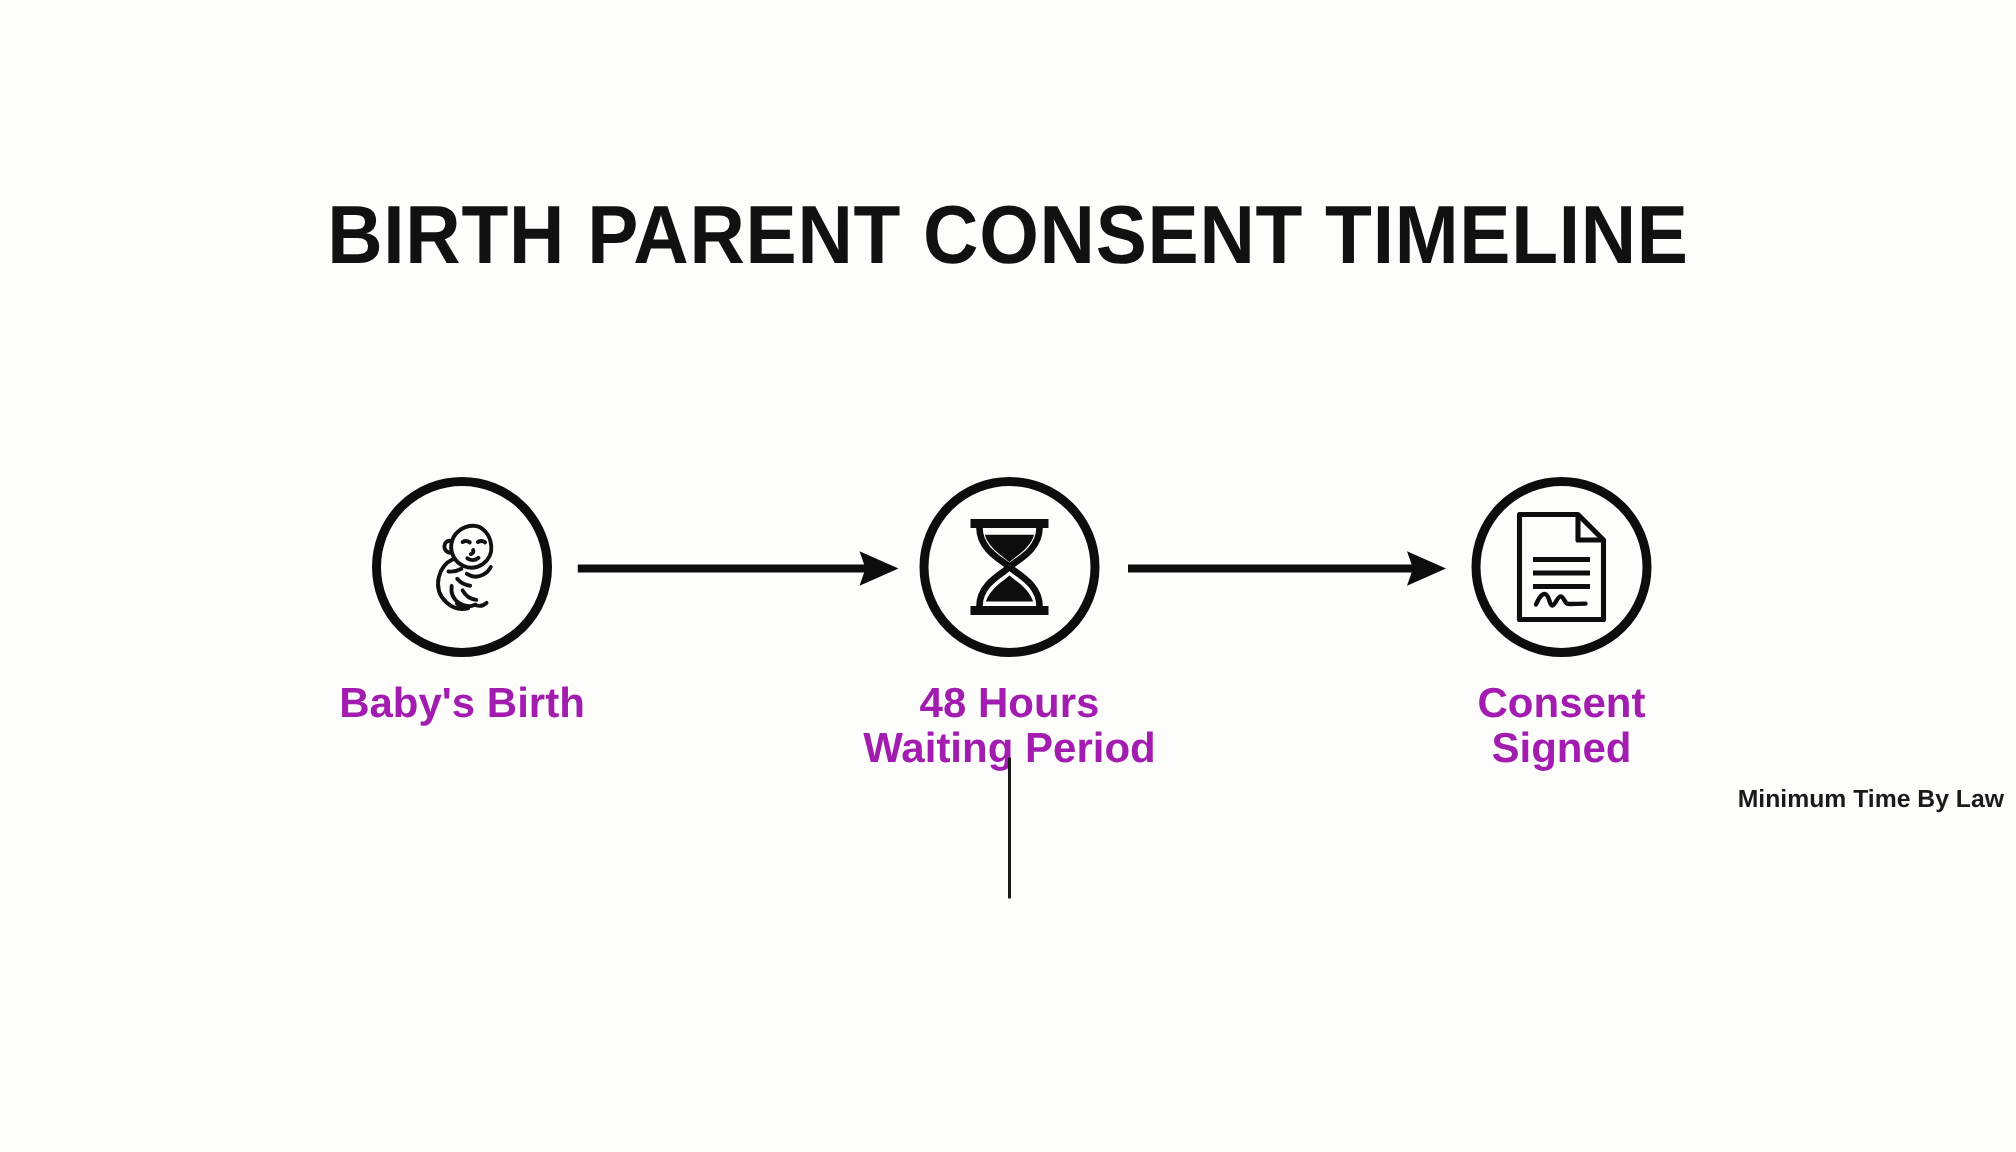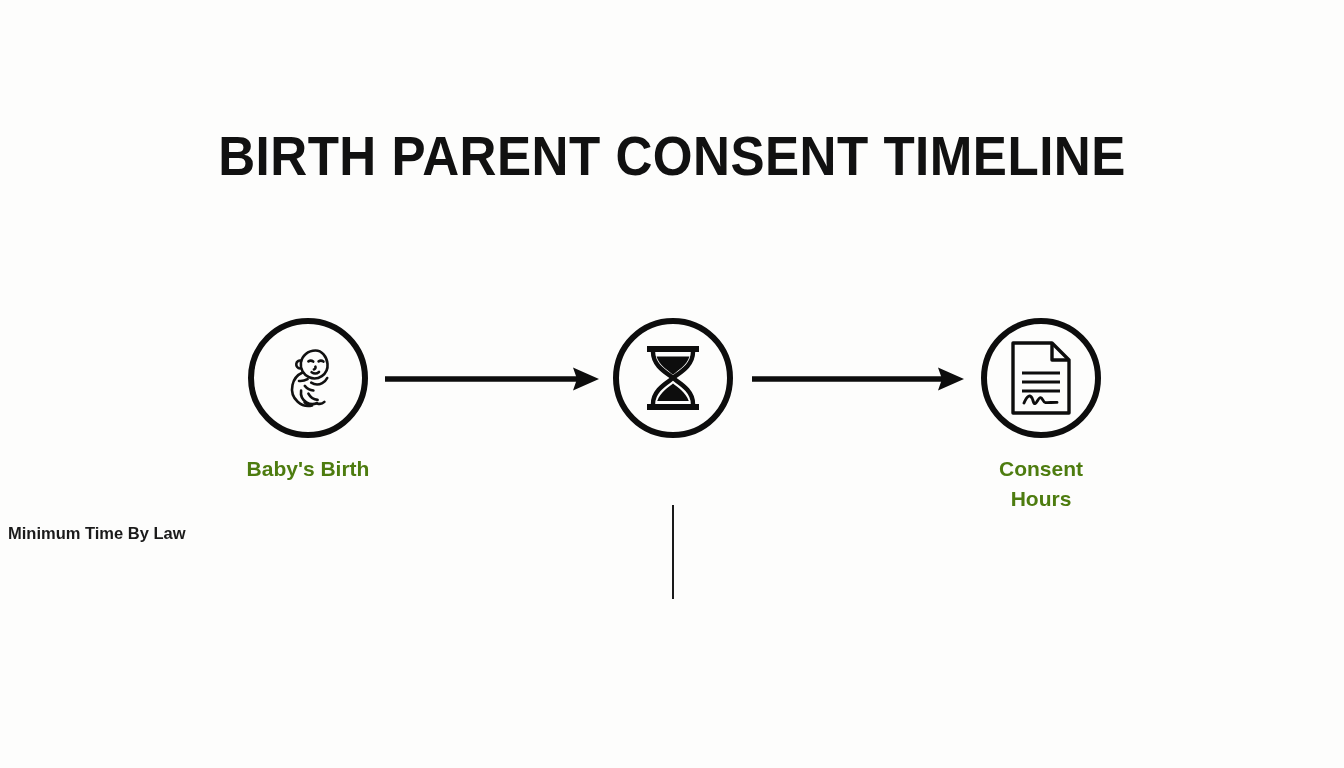--- a/index.html
+++ b/index.html
@@ -57,23 +57,23 @@
     display: flex;
     align-items: center;
     justify-content: center;
   }
   .circle svg { display: block; }
 
   .node-label {
     margin-top: 16px;
     font-family: "Liberation Sans", sans-serif;
     font-weight: 700;
-    font-size: 21px;
+    font-size: 28px;
     line-height: 30px;
-    color: #4d7c0f;
+    color: #a21caf;
     white-space: pre-line;
   }
 
   
   .arrow {
     position: absolute;
     top: 366px;
     height: 26px;
   }
   .arrow svg { display: block; }
@@ -85,21 +85,21 @@
     top: 505px;
     width: 2px;
     height: 94px;
     background: #1a1a1a;
   }
   #sub-note {
     position: absolute;
     left: 0;
     top: 524px;
     width: 1344px;
-    text-align: left;
+    text-align: right;
     font-family: "Liberation Sans", sans-serif;
     font-weight: 700;
     font-size: 16.5px;
     color: #1a1a1a;
     white-space: nowrap;
   }
   #sub-note span {
     background: #fdfdfc;
     padding: 2px 8px;
   }
@@ -154,40 +154,42 @@
 
           <path d="M16 12 C16 27 32 34 36 38 C40 34 56 27 56 12" stroke="#0d0d0d" stroke-width="4.4" fill="none" stroke-linejoin="round"></path>
           <path d="M16 64 C16 49 32 42 36 38 C40 42 56 49 56 64" stroke="#0d0d0d" stroke-width="4.4" fill="none" stroke-linejoin="round"></path>
 
           <path d="M19.6 16.5 C21.5 25 32.8 31.6 36 34.8 C39.2 31.6 50.5 25 52.4 16.5 Z" fill="#0d0d0d"></path>
 
           <path d="M20.2 61 C23.5 52 31.5 47.5 36 43.6 C40.5 47.5 48.5 52 51.8 61 Z" fill="#0d0d0d"></path>
         </svg>
       </span>
     </div>
+    <div class="node-label">48 Hours
+Waiting Period</div>
   </div>
 
   <div class="node" style="left:1041px;">
     <div class="circle">
       <span>
         <svg width="66" height="78" viewBox="0 0 66 78" fill="none" stroke="#0d0d0d" stroke-width="3.4" stroke-linejoin="round">
 
           <path d="M5 4 H44 L61 21 V74 H5 Z" fill="#fdfdfc"></path>
           <path d="M44 4 V21 H61" fill="none"></path>
 
           <path d="M14 34 H52" stroke-width="3.2" stroke-linecap="butt"></path>
           <path d="M14 43 H52" stroke-width="3.2" stroke-linecap="butt"></path>
           <path d="M14 52 H52" stroke-width="3.2" stroke-linecap="butt"></path>
 
           <path d="M16 64 C19 57 22 55 24 59 C25.6 62.4 25.4 65 27 64.6 C29 64 30.4 58.4 32.6 58.6 C34.6 58.8 35 63.4 37.4 63.6 C40 63.8 44 63.4 49 63.4" stroke-width="2.9" fill="none" stroke-linecap="round"></path>
         </svg>
       </span>
     </div>
     <div class="node-label">Consent
-Hours</div>
+Signed</div>
   </div>
 
   <div class="arrow" style="left:385px; width:214px;">
     <svg width="214" height="26" viewBox="0 0 214 26" fill="none">
       <path d="M0 13 H196" stroke="#0d0d0d" stroke-width="5.4" stroke-linecap="butt"></path>
       <path d="M214 13 L188 1.5 L192 13 L188 24.5 Z" fill="#0d0d0d"></path>
     </svg>
   </div>
 
   <div class="arrow" style="left:752px; width:212px;">

